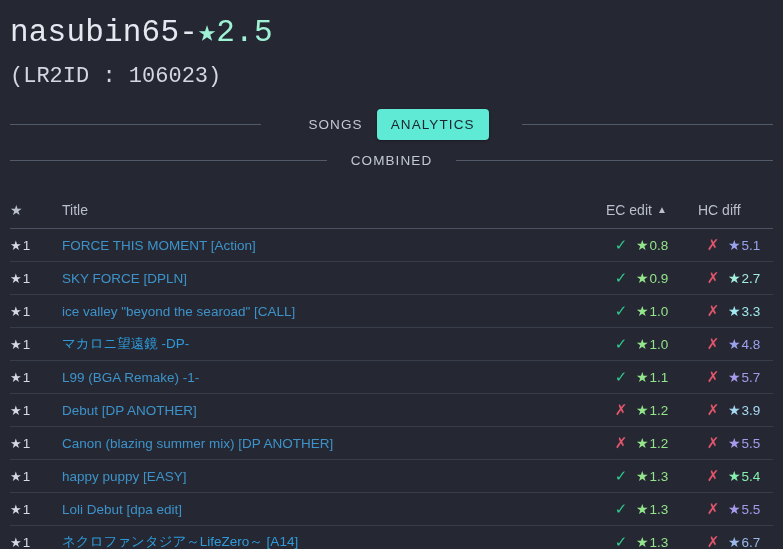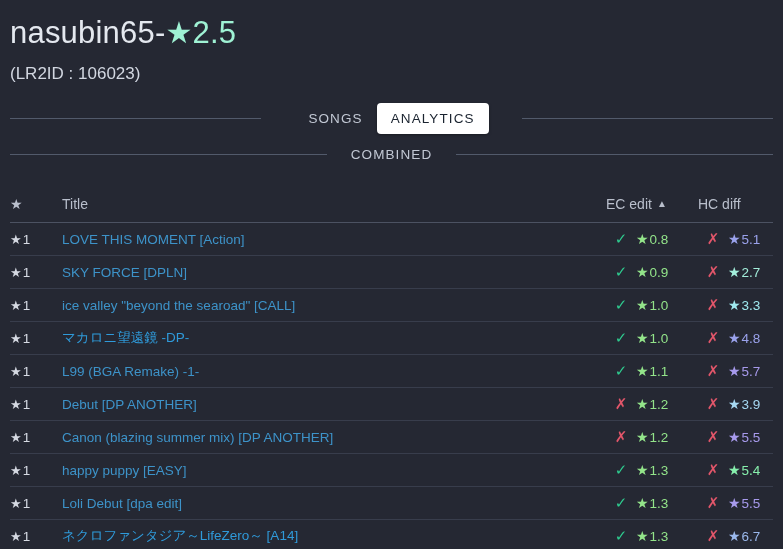--- a/index.html
+++ b/index.html
@@ -12,37 +12,38 @@
   body {
     background: #252833;
     font-family: "Liberation Sans", sans-serif;
     color: #c8cdd8;
     -webkit-font-smoothing: antialiased;
   }
 
   
   .page-header {
     padding: 14px 10px 0 10px;
+    font-family: Liberation Mono, monospace;
   }
   .player-title {
     font-size: 31px;
     font-weight: 400;
     color: #e4e8ef;
     line-height: 1.25;
     letter-spacing: .2px;
     white-space: nowrap;
   }
   .player-title .sep { color: #e4e8ef; }
   .rating {
     color: #9ff2d4;
     font-size: 31px;
   }
   .rating .star-glyph { font-size: 30px; }
   .player-id {
-    font-size: 17px;
+    font-size: 22px;
     color: #d2d7e1;
     margin-top: 11px;
     line-height: 1.2;
   }
 
   
   .tabrow {
     display: flex;
     align-items: center;
     width: 100%;
@@ -69,21 +70,21 @@
     padding: 8px 14px;
     border-radius: 4px;
     color: #c2c8d4;
     cursor: pointer;
     white-space: nowrap;
     background: transparent;
     border: none;
     font-family: "Liberation Sans", sans-serif;
   }
   .tab.active {
-    background: #ffffff;
+    background: #5eead4;
     color: #1b2430;
     box-shadow: 0 1px 3px rgba(0,0,0,.35);
   }
 
   
   .table-wrap {
     margin-top: 18px;
     padding: 0 10px;
   }
   table.songs {
@@ -201,21 +202,21 @@
         <th class="col-title">Title</th>
         <th class="col-ec sorted">
           <span>EC edit</span><span class="sort-arrow">▲</span>
         </th>
         <th class="col-hc">HC diff</th>
       </tr>
     </thead>
     <tbody id="songs-body">
         <tr>
           <td class="level"><span class="star-glyph">★</span><span>1</span></td>
-          <td class="title"><a>LOVE THIS MOMENT [Action]</a></td>
+          <td class="title"><a>FORCE THIS MOMENT [Action]</a></td>
           <td class="diff">
             <div class="cell-flex">
               <span class="mark-slot mark-ok">✓</span>
               <span class="val-slot" style="color: rgb(147, 228, 138);"><span class="star-glyph">★</span><span>0.8</span></span>
             </div>
           </td>
           <td class="diff">
             <div class="cell-flex">
               <span class="mark-slot mark-no">✗</span>
               <span class="val-slot" style="color: rgb(154, 162, 236);"><span class="star-glyph">★</span><span>5.1</span></span>

